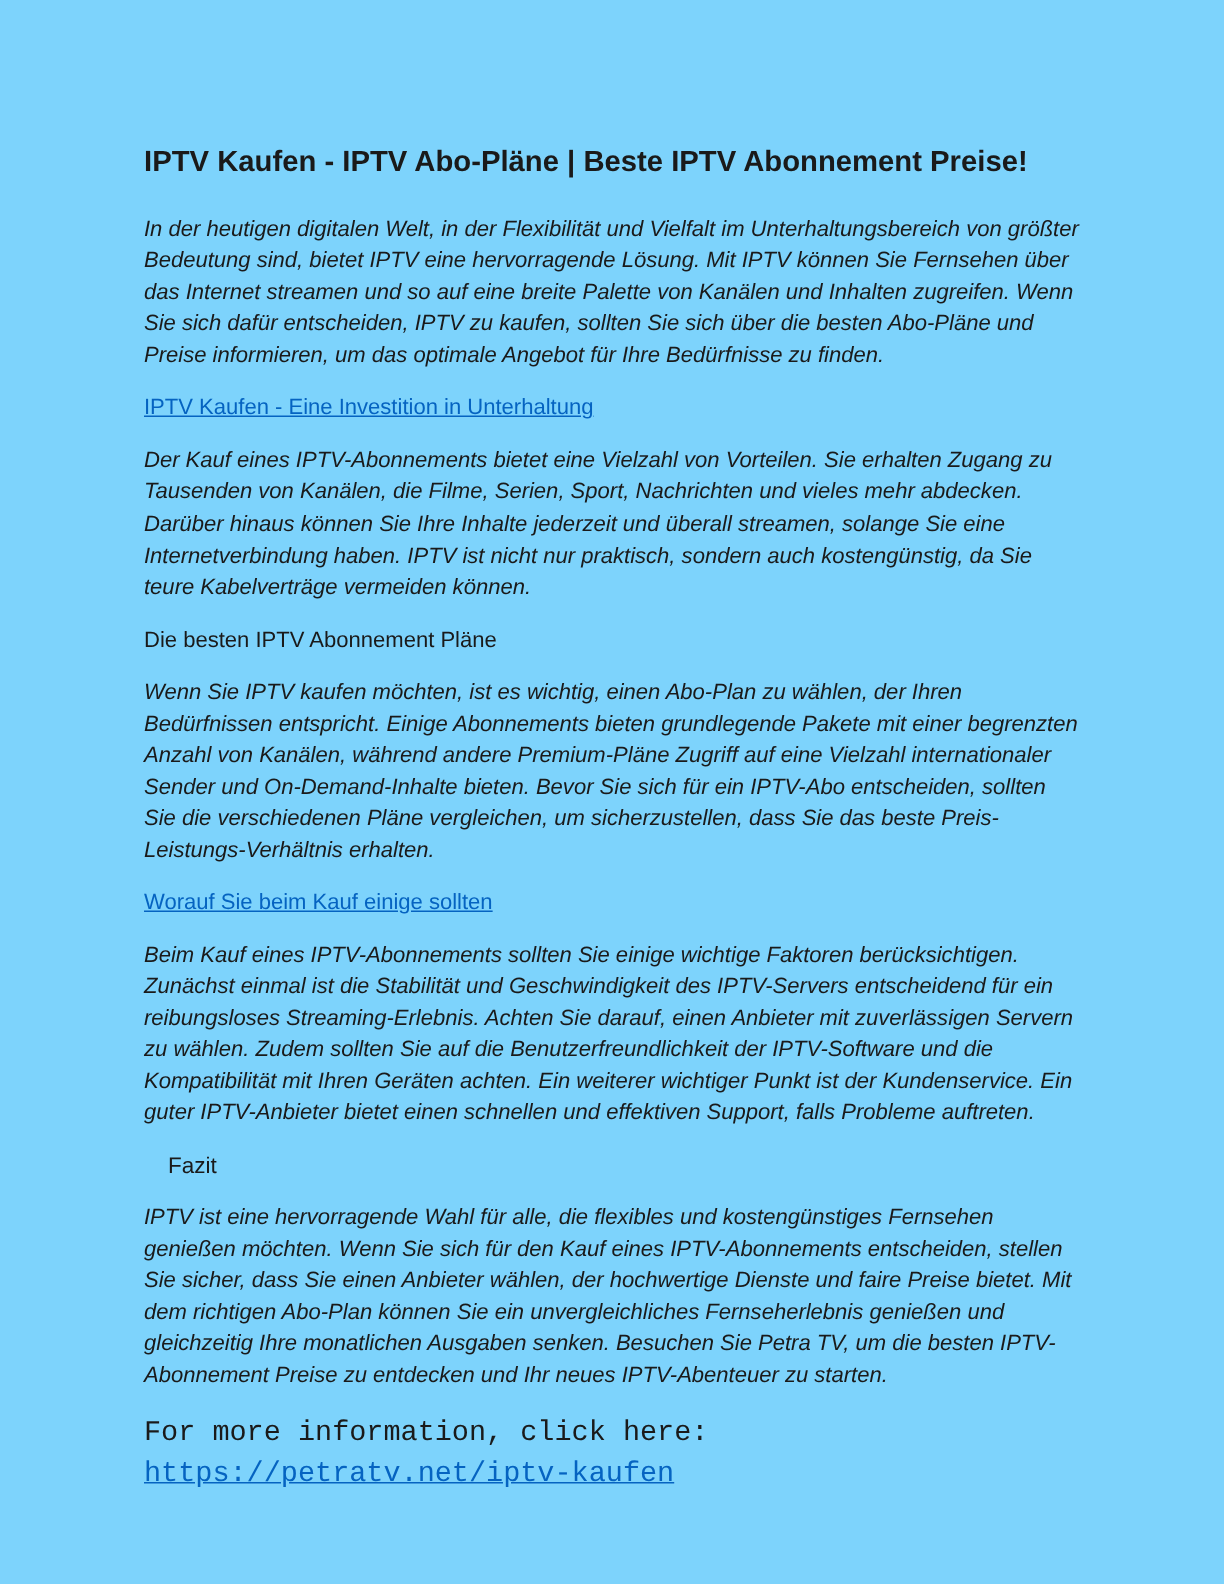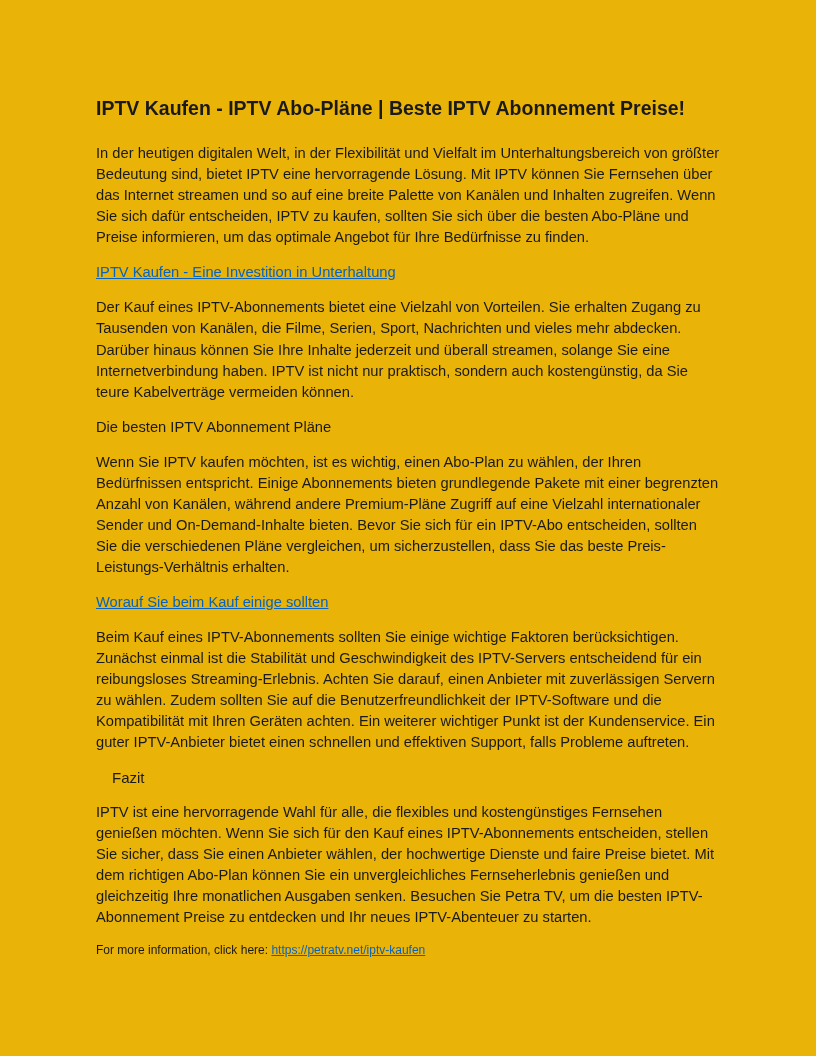--- a/index.html
+++ b/index.html
@@ -5,39 +5,40 @@
   html, body {
     margin: 0;
     padding: 0;
     background: #ffffff;
   }
   .page {
     position: relative;
     width: 816px;
     height: 1056px;
     margin: 0 auto;
-    background: #eab308;
+    background: #7dd3fc;
     box-sizing: border-box;
     padding: 96px 96px 0 96px;
     font-family: "Liberation Sans", sans-serif;
     color: #1a1a1a;
     overflow: hidden;
   }
   h1.doc-title {
     font-size: 19.5px;
     font-weight: 600;
     margin: 0 0 23px 0;
     line-height: 1.25;
     letter-spacing: 0;
   }
   p.body-para {
     font-size: 14.7px;
     line-height: 1.43;
     margin: 0 0 14px 0;
     text-align: left;
+    font-style: italic;
   }
   p.link-line {
     margin: 0 0 14px 0;
     font-size: 14.7px;
     line-height: 1.43;
   }
   p.bold-heading {
     font-size: 14.7px;
     font-weight: normal;
     margin: 0 0 14px 0;
@@ -47,22 +48,22 @@
     font-size: 15px;
     margin: 0 0 14px 16px;
     line-height: 1.43;
   }
   a.doc-link {
     color: #0563C1;
     text-decoration: underline;
     cursor: pointer;
   }
   p.footer-line {
-    font-family: Liberation Sans, sans-serif;
-    font-size: 12px;
+    font-family: Liberation Mono, monospace;
+    font-size: 19px;
     margin: 6px 0 0 0;
     line-height: 1.4;
   }
 </style>
 </head>
 <body>
 
 <div class="page">
 
   <h1 class="doc-title">IPTV Kaufen - IPTV Abo-Pläne | Beste IPTV Abonnement Preise!</h1>

